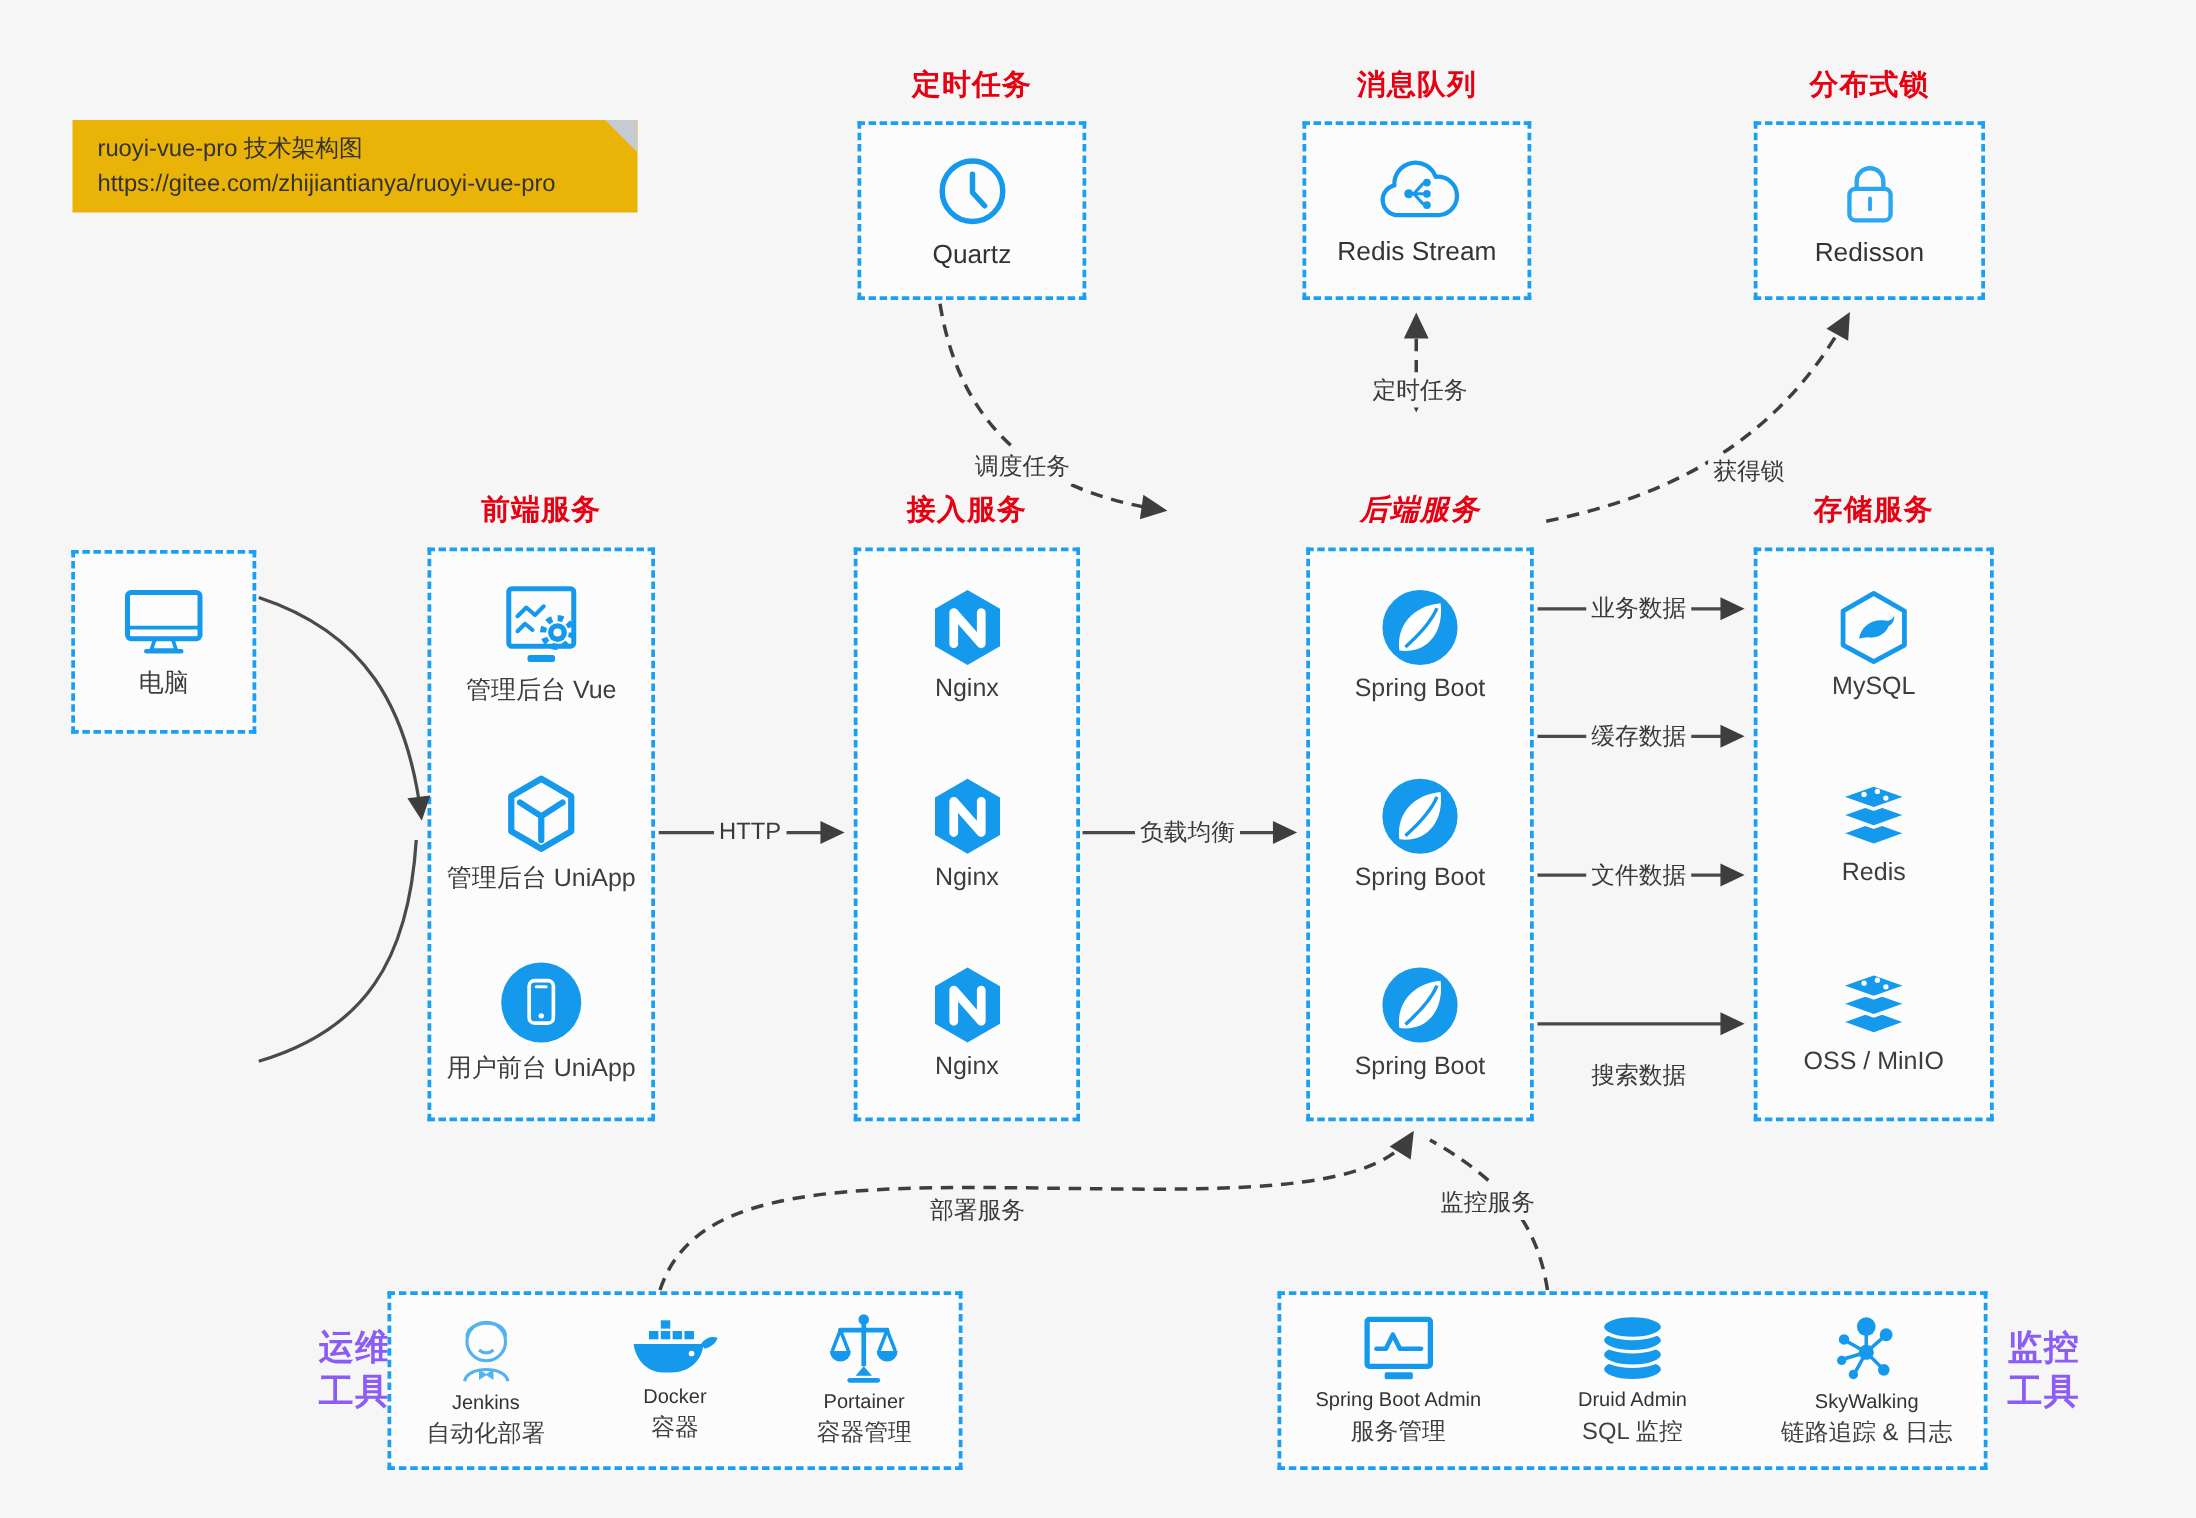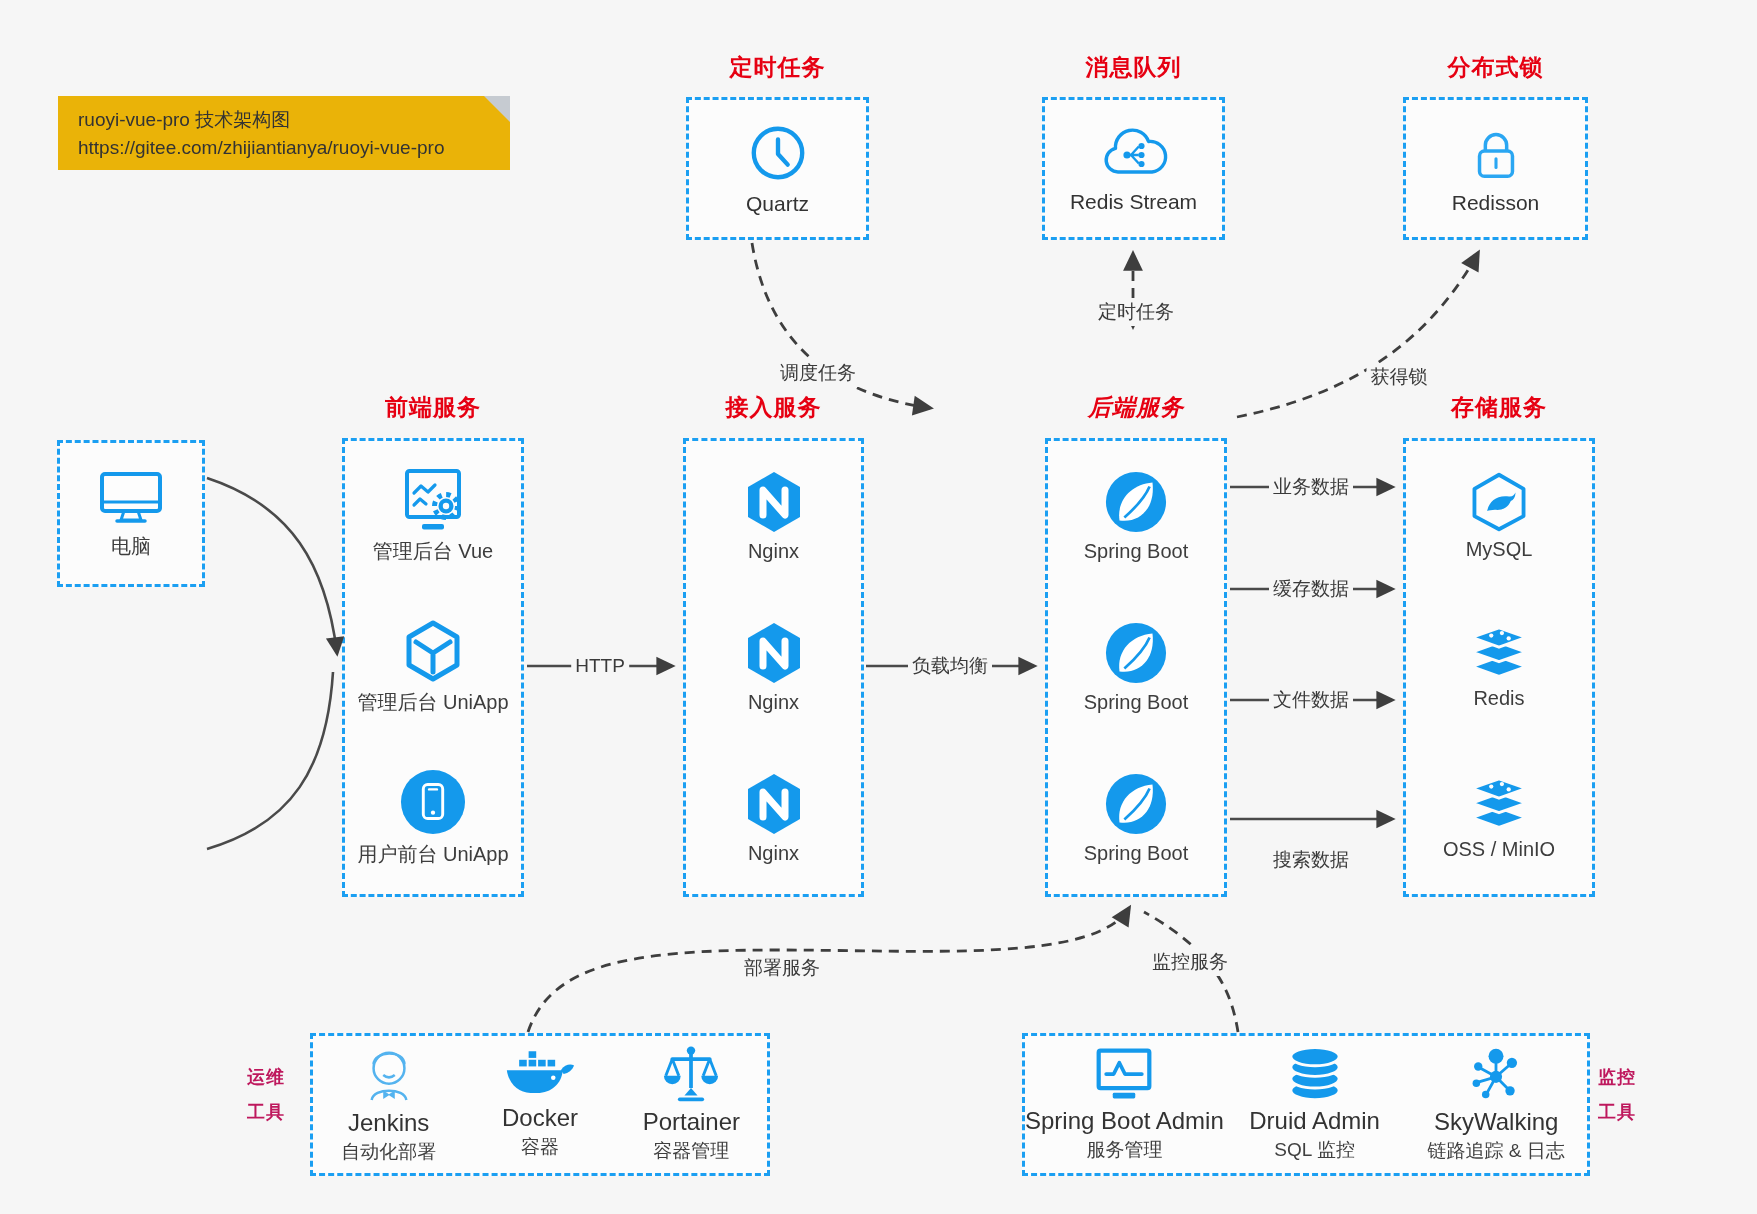--- a/index.html
+++ b/index.html
@@ -21,23 +21,23 @@
   .node-label{font-size:21px;color:#333;margin-top:8px;white-space:nowrap;}
   .cell-label{font-size:20px;color:#3d3d3d;margin-top:6px;white-space:nowrap;}
 
   .col{display:flex;flex-direction:column;align-items:stretch;}
   .cell{flex:1;display:flex;flex-direction:column;align-items:center;justify-content:center;}
   .icon-slot{display:flex;align-items:flex-end;justify-content:center;}
 
   
   .tool-box{display:flex;flex-direction:row;align-items:center;}
   .tool-cell{flex:1;display:flex;flex-direction:column;align-items:center;justify-content:center;}
-  .tool-name{font-size:24px;color:#333;margin-top:5px;white-space:nowrap;}
+  .tool-name{font-size:16px;color:#333;margin-top:5px;white-space:nowrap;}
   .tool-desc{font-size:19px;color:#3f3f3f;margin-top:2px;white-space:nowrap;}
-  .side-label{position:absolute;font-size:18px;font-weight:bold;color:#be185d;text-align:left;
+  .side-label{position:absolute;font-size:28px;font-weight:bold;color:#8b5cf6;text-align:right;
               line-height:35px;letter-spacing:1px;z-index:3;}
 
   
   .overlay{position:absolute;left:0;top:0;z-index:4;pointer-events:none;}
   .edge-label{position:absolute;transform:translate(-50%,-50%);background:#f6f6f6;
               font-size:19px;color:#3a3a3a;padding:1px 4px;white-space:nowrap;z-index:6;}
 </style>
 </head>
 <body>
 

